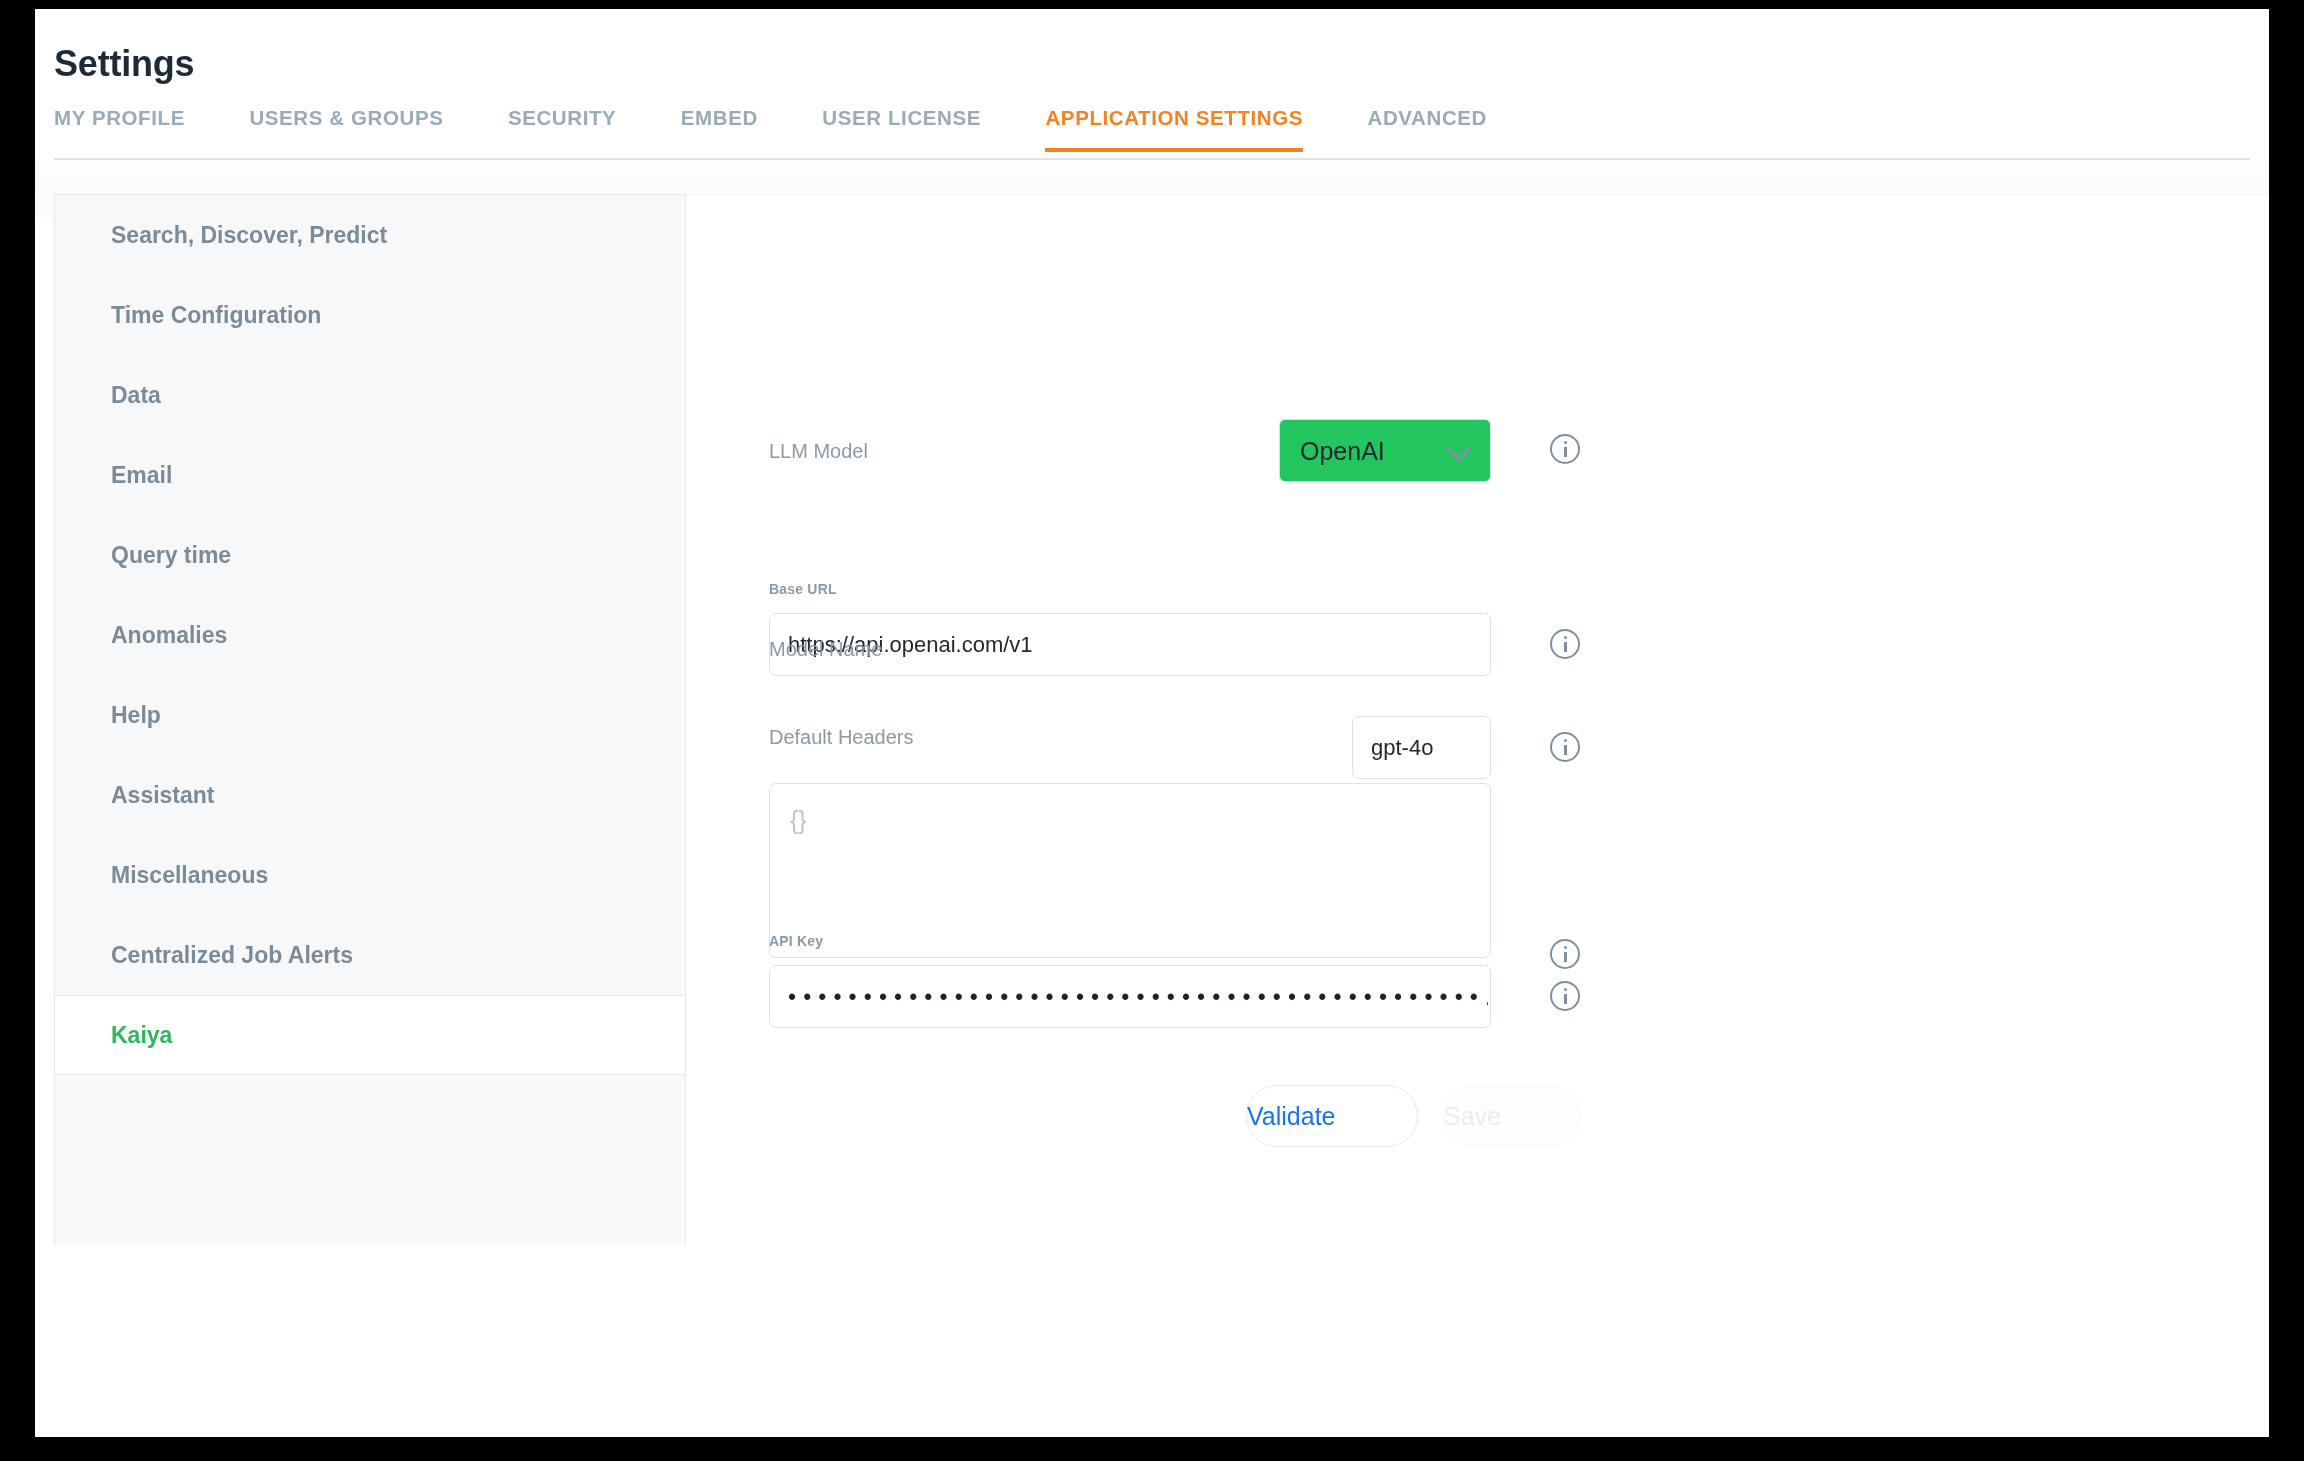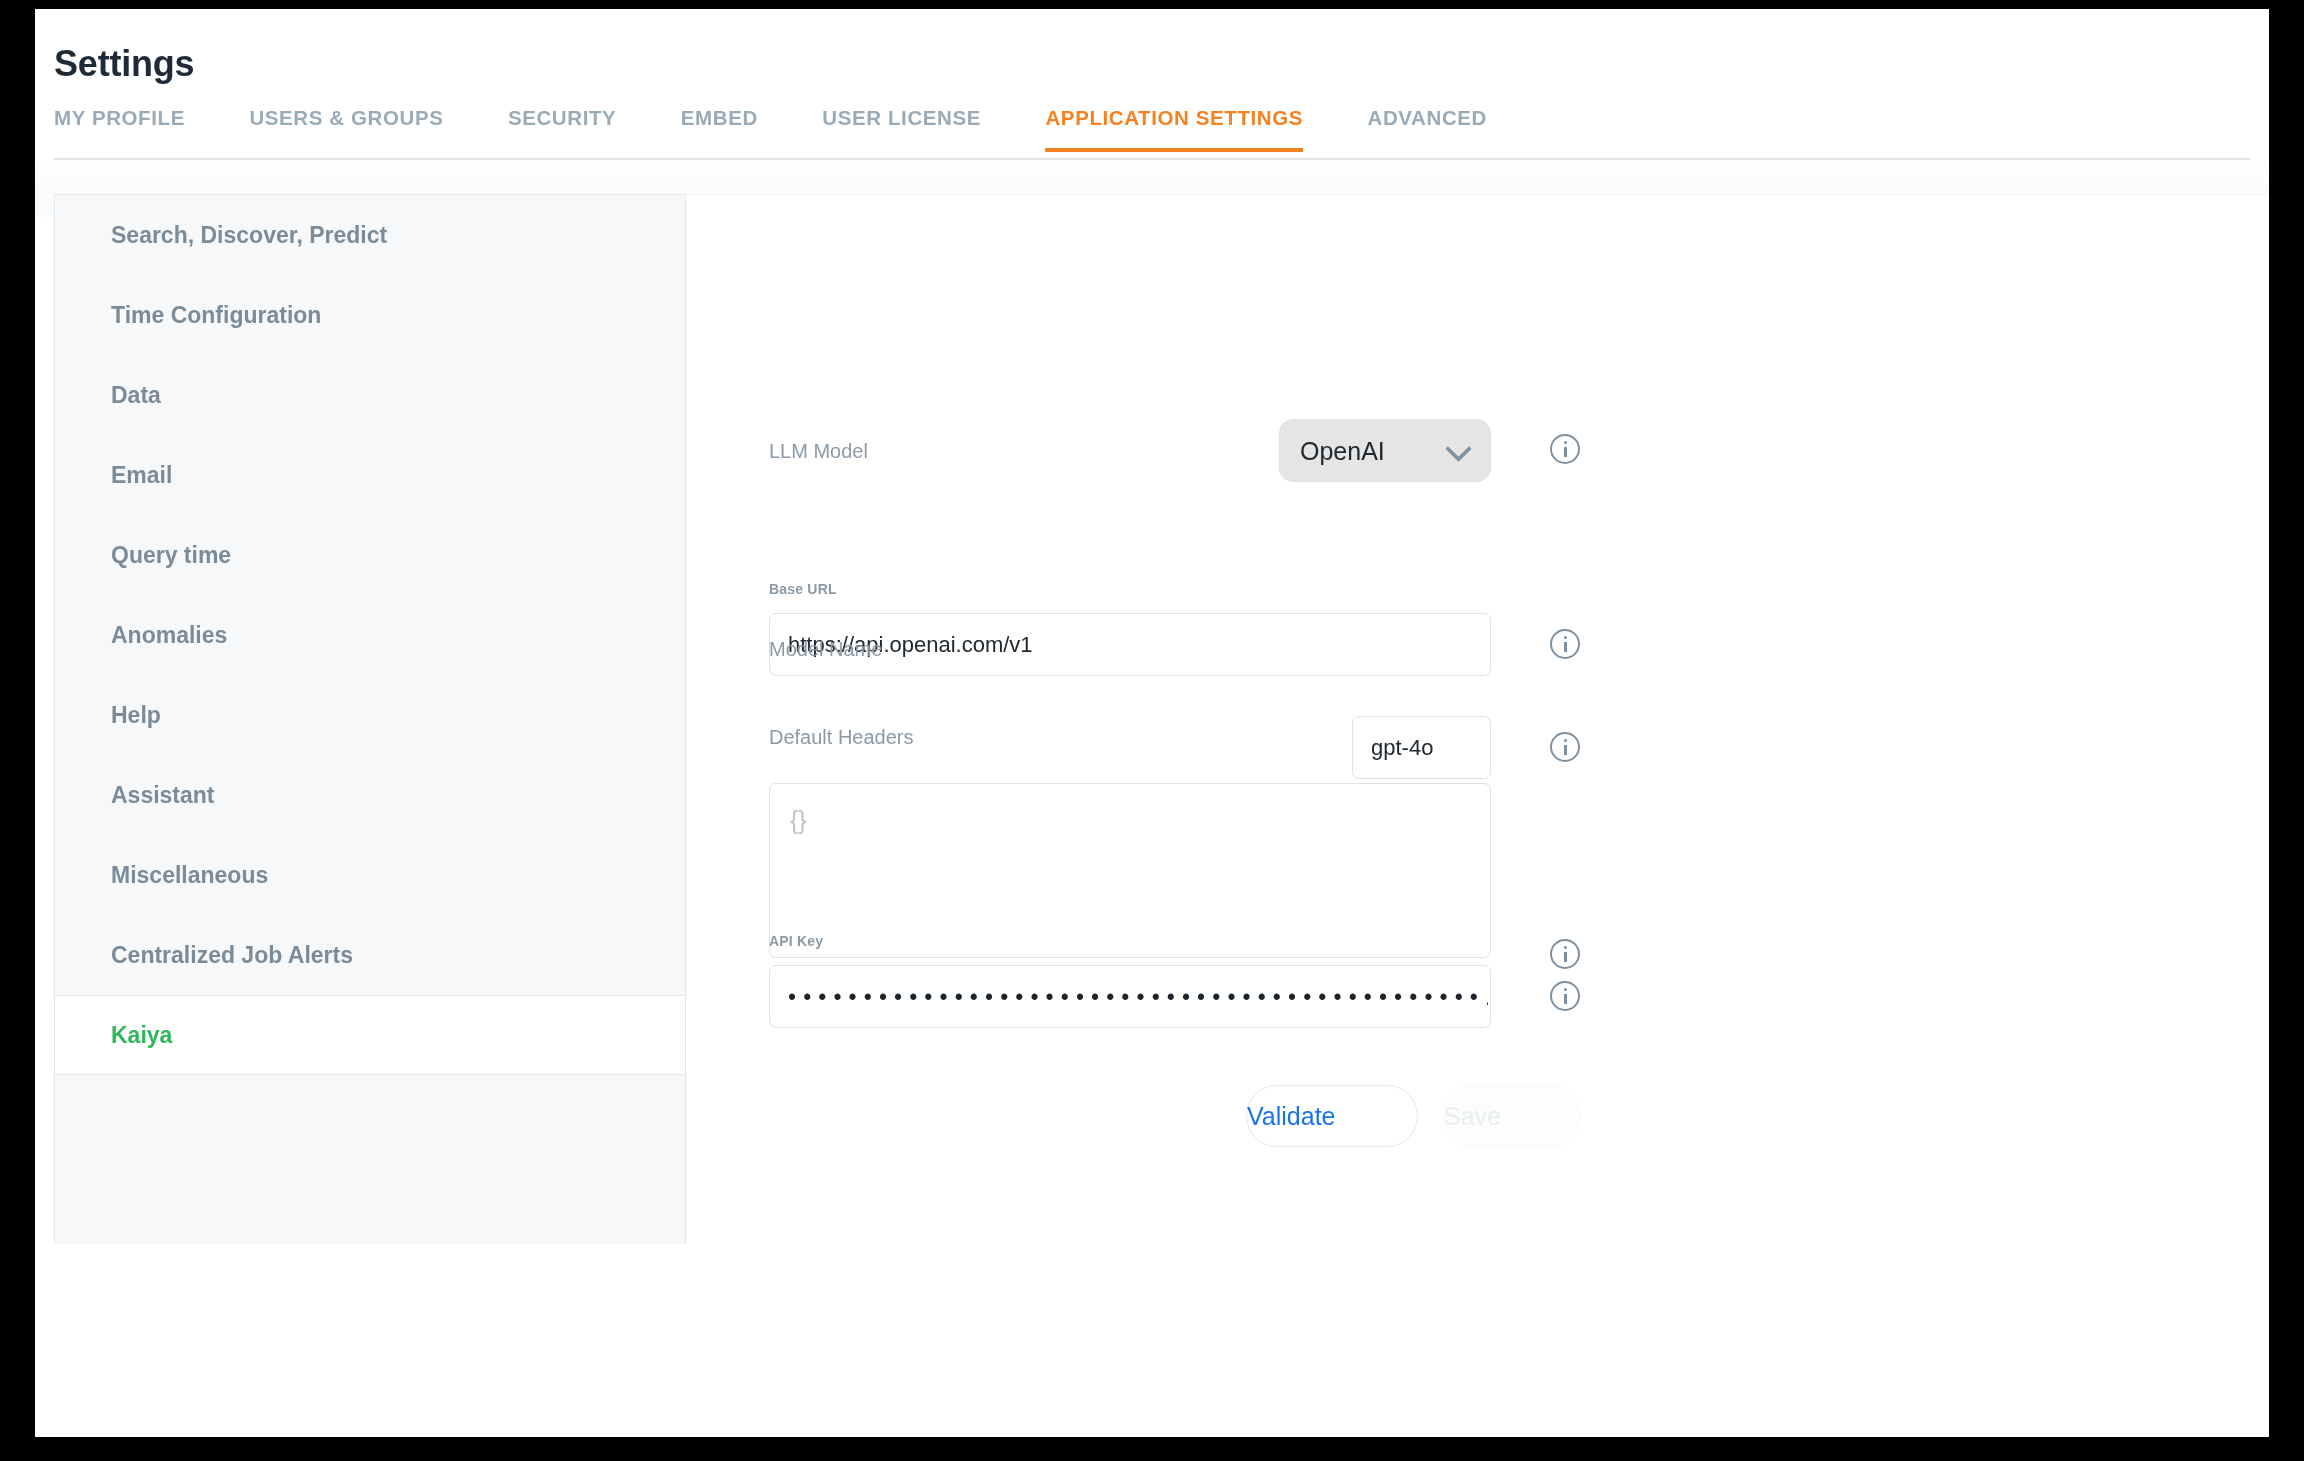--- a/index.html
+++ b/index.html
@@ -134,23 +134,23 @@
   .form-label-sm {
     position: absolute;
     font-size: 14px;
     color: #8b9aa7;
     font-weight: bold;
     letter-spacing: 0.2px;
   }
 
   .select-box {
     position: absolute;
-    background: #e5e5e5;
+    background: #22c55e;
     border: 1px solid #dbe3e9;
-    border-radius: 14px;
+    border-radius: 6px;
     cursor: pointer;
   }
   .select-value {
     position: absolute;
     left: 20px; top: 50%;
     transform: translateY(-50%);
     font-size: 25px;
     color: #20292f;
     white-space: nowrap;
   }

